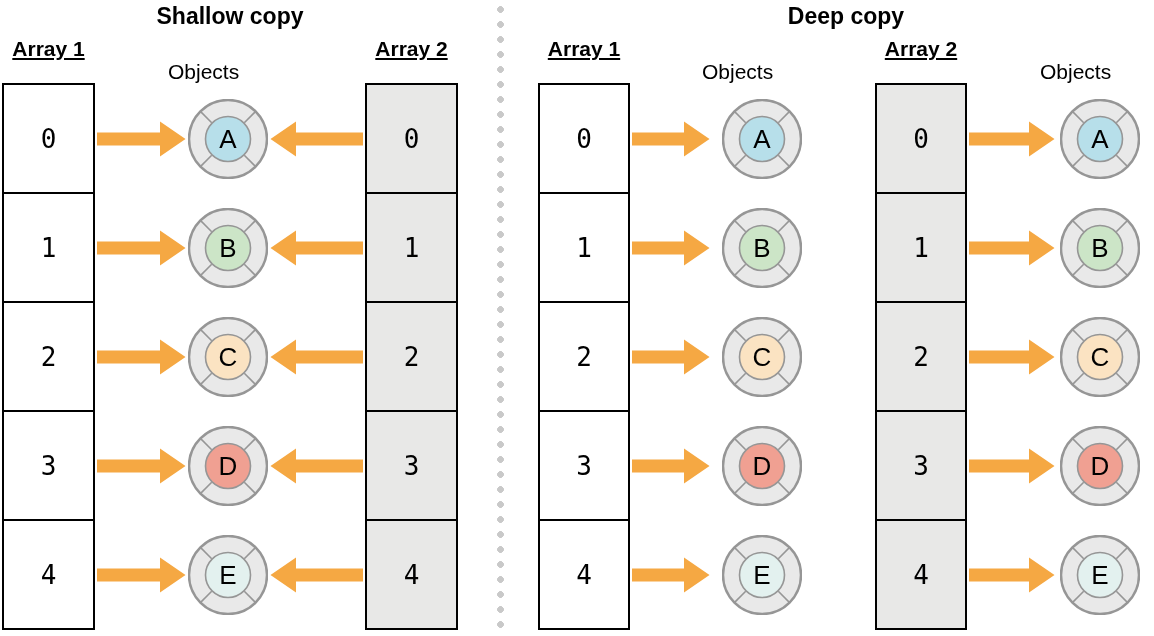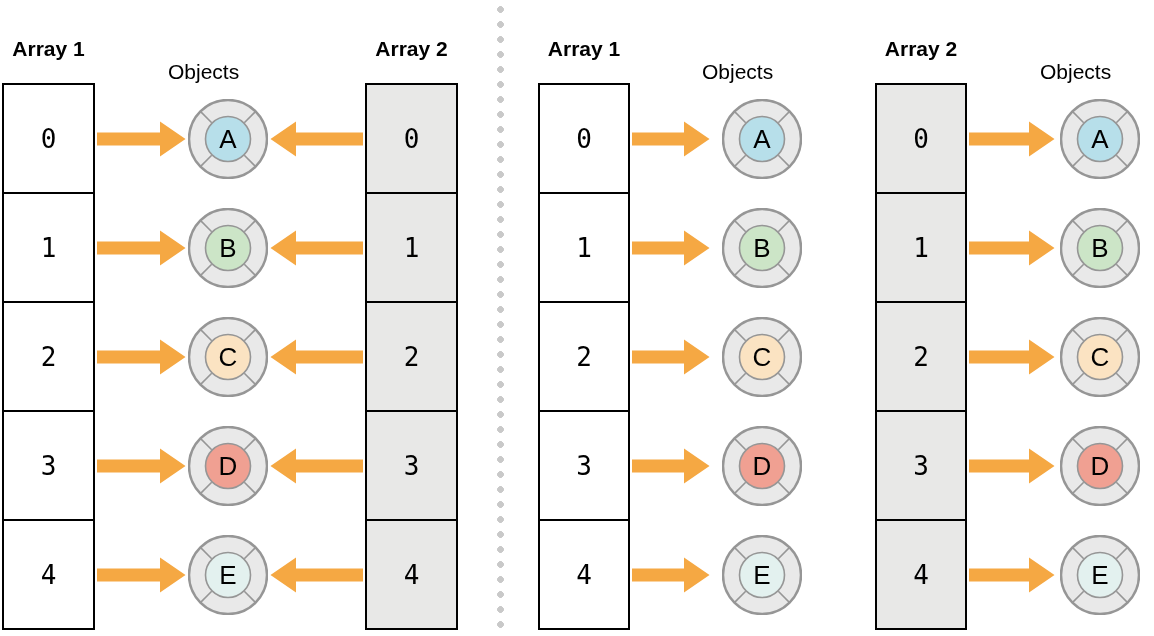--- a/index.html
+++ b/index.html
@@ -1,37 +1,39 @@
 <!DOCTYPE html>
 <html><head>
 <meta charset="utf-8">
 <style>
   html,body{margin:0;padding:0;background:#fff;}
   .canvas{
     position:relative;width:1154px;height:636px;background:#ffffff;
     overflow:hidden;font-family:"Liberation Sans",sans-serif;color:#000;
   }
   .title{position:absolute;top:3px;font-weight:700;font-size:23px;text-align:center;letter-spacing:0;}
-  .col-label{position:absolute;top:37px;font-weight:700;font-size:21px;text-align:center;white-space:nowrap;}
+  .col-label{position:absolute;top:37px;font-weight:700;font-size:21px;text-align:center;white-space:nowrap;text-decoration:underline;}
   .objects-label{position:absolute;top:60px;font-weight:400;font-size:21px;white-space:nowrap;}
   .array-col{position:absolute;top:83px;}
   .cell{
     box-sizing:border-box;height:111px;border:2px solid #000;
     display:flex;align-items:center;justify-content:center;
     font-family:"DejaVu Sans Mono","Liberation Mono",monospace;font-size:26px;
   }
   .cell + .cell{margin-top:-2px;}
   .abs{position:absolute;display:block;}
   .divider{position:absolute;top:2px;height:634px;width:7px;}
 </style>
 </head>
 <body>
 
 <div class="canvas">
 
+  <div class="title" style="left:2px;width:456px;">Shallow copy</div>
+  <div class="title" style="left:538px;width:616px;">Deep copy</div>
 
   <div class="col-label" style="left:2px;width:93px;">Array 1</div>
   <div class="objects-label" style="left:168px;width:120px;">Objects</div>
   <div class="col-label" style="left:365px;width:93px;">Array 2</div>
 
   <div class="col-label" style="left:538px;width:92px;">Array 1</div>
   <div class="objects-label" style="left:702px;width:120px;">Objects</div>
   <div class="col-label" style="left:875px;width:92px;">Array 2</div>
   <div class="objects-label" style="left:1040px;width:120px;">Objects</div>
 

